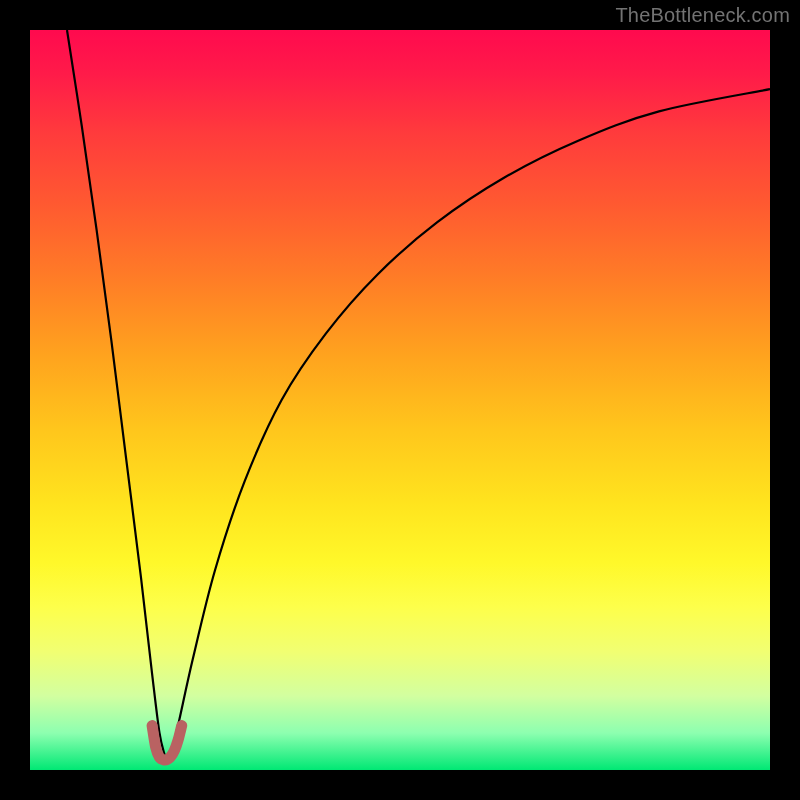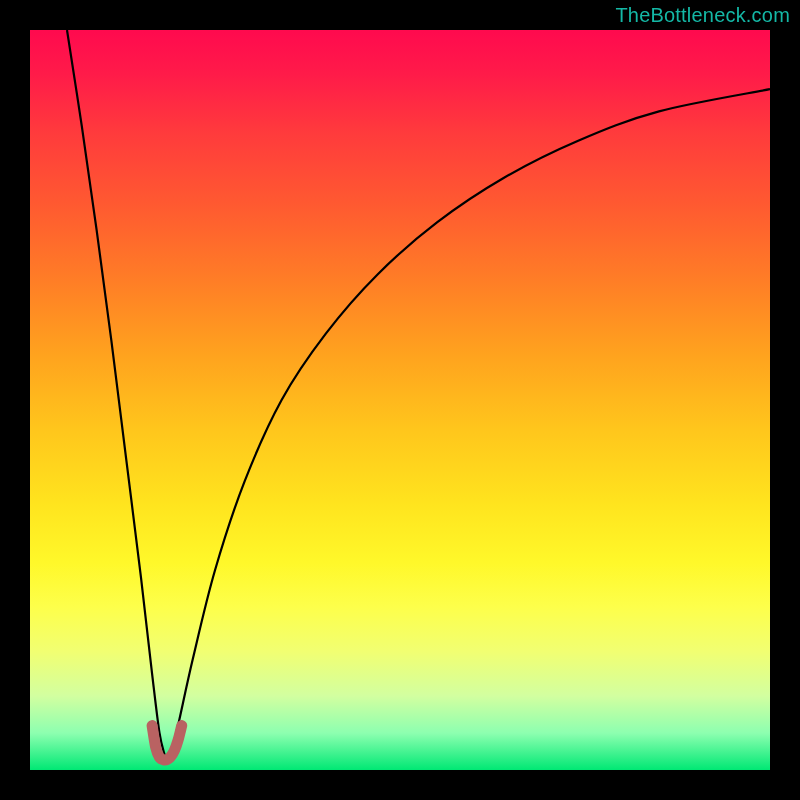--- a/index.html
+++ b/index.html
@@ -51,21 +51,21 @@
   svg.curves {
     position: absolute;
     inset: 0;
     width: 740px;
     height: 740px;
   }
   .attribution {
     position: absolute;
     top: 4px;
     right: 10px;
-    color: #14b8a6;
+    color: #737373;
     font-size: 20px;
     font-weight: 500;
     letter-spacing: 0.2px;
   }
 </style>
 </head>
 <body>
 
 <div class="frame">
 

